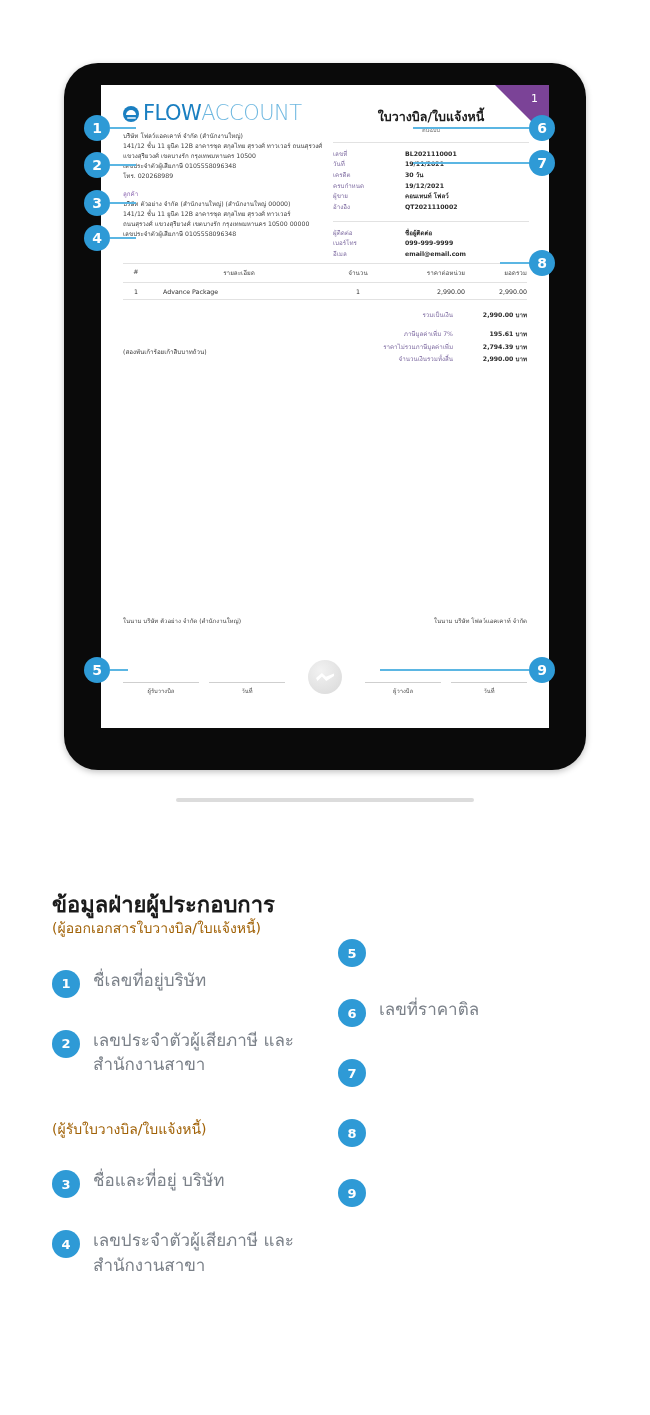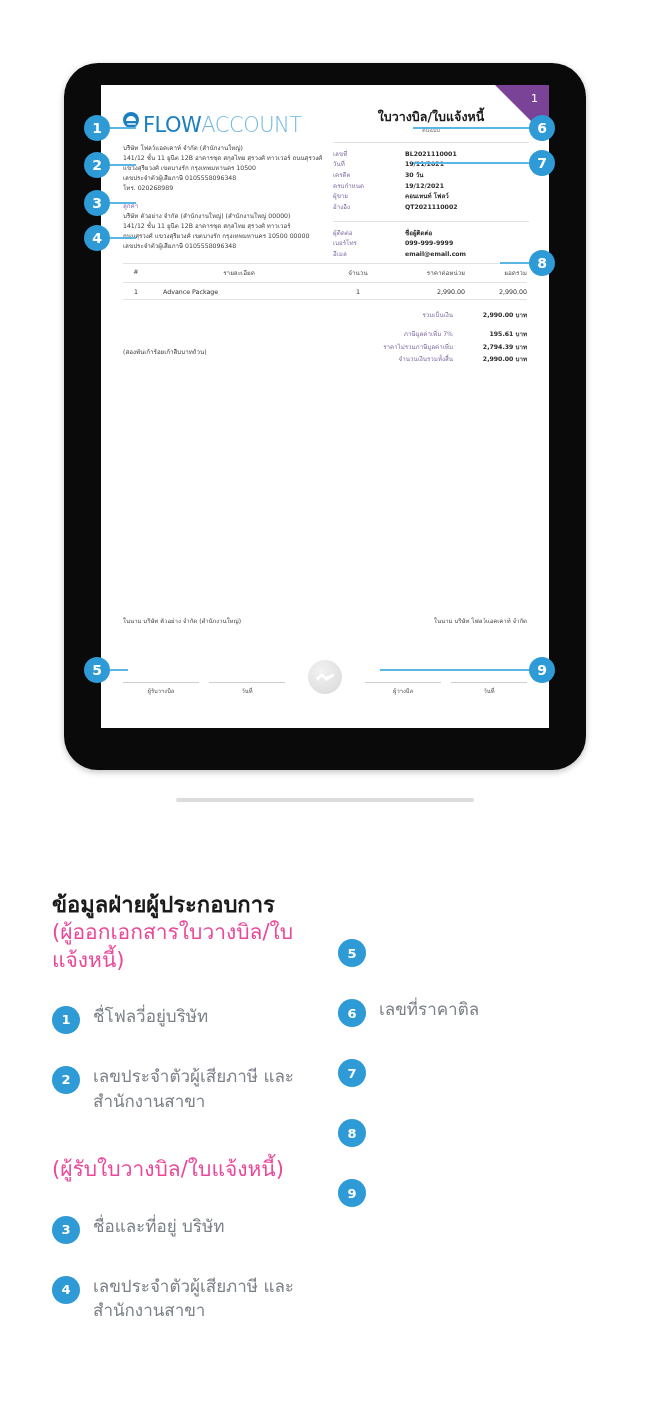--- a/index.html
+++ b/index.html
@@ -53,21 +53,21 @@
   }
   .logo-mark::before {
     content: ""; position: absolute; left: 3px; top: 4.5px;
     width: 10px; height: 5px; border-radius: 50% 50% 0 0 / 100% 100% 0 0;
     background: #fff;
   }
   .logo-mark::after {
     content: ""; position: absolute; left: 3.5px; bottom: 2.5px;
     width: 9px; height: 2.5px; background: #bcd9ee; border-radius: 1px;
   }
-  .logo-text { font-size: 21px; letter-spacing: -0.5px; line-height: 1; margin-top: 12px; }
+  .logo-text { font-size: 21px; letter-spacing: -0.5px; line-height: 1; }
   .logo-text .b { color: #1a7fc1; font-weight: 400; }
   .logo-text .l { color: #6fb8e0; font-weight: 300; }
 
   
   .party { width: 250px; }
   .party p { font-size: 6.2px; color: #3c3c3c; line-height: 1.62; white-space: nowrap; }
   .party .cust-label { color: #8a64b0; margin-top: 8px; }
 
   
   .doc-head {
@@ -129,21 +129,21 @@
     display: flex; align-items: center; justify-content: center;
     flex: none; box-shadow: 0 0 0 0 rgba(0,0,0,0);
   }
   .lead { height: 1.4px; background: #5bb6e3; }
 
   
   .legend { position: absolute; left: 0; top: 845px; width: 650px; padding: 0 52px; }
   .lg-cols { display: flex; gap: 26px; }
   .lg-col { width: 268px; }
   .lg-h1 { font-size: 22px; font-weight: 700; color: #1b1b1b; line-height: 1.2; margin-top: 47px; }
-  .lg-h2 { font-size: 21px; color: #ec4899; line-height: 1.3; margin-top: 1px; }
+  .lg-h2 { font-size: 14px; color: #a16207; line-height: 1.3; margin-top: 1px; }
   .lg-block { margin-bottom: 26px; }
   .lg-item { display: flex; gap: 13px; margin-top: 30px; align-items: flex-start; }
   .lg-badge {
     width: 28px; height: 28px; border-radius: 50%;
     background: #2e9ad6; color: #fff; font-size: 13px; font-weight: 700;
     display: flex; align-items: center; justify-content: center; flex: none;
     margin-top: 2px;
   }
   .lg-text { font-size: 17px; color: #7b8189; line-height: 1.45; }
   .spacer-42 { height: 42px; }
@@ -343,21 +343,21 @@
     <div class="lg-cols">
 
       <div class="lg-col">
         <div class="lg-block">
           <div class="lg-h1">ข้อมูลฝ่ายผู้ประกอบการ</div>
           <div class="lg-h2">(ผู้ออกเอกสารใบวางบิล/ใบแจ้งหนี้)</div>
         </div>
 
         <div class="lg-item">
           <div class="lg-badge">1</div>
-          <div class="lg-text">ชื่โฟลวี่อยู่บริษัท</div>
+          <div class="lg-text">ชื่เลขที่อยู่บริษัท</div>
         </div>
         <div class="lg-item">
           <div class="lg-badge">2</div>
           <div class="lg-text">เลขประจำตัวผู้เสียภาษี และสำนักงานสาขา</div>
         </div>
 
         <div class="spacer-42"></div>
 
         <div class="lg-block">
           <div class="lg-h2">(ผู้รับใบวางบิล/ใบแจ้งหนี้)</div>

